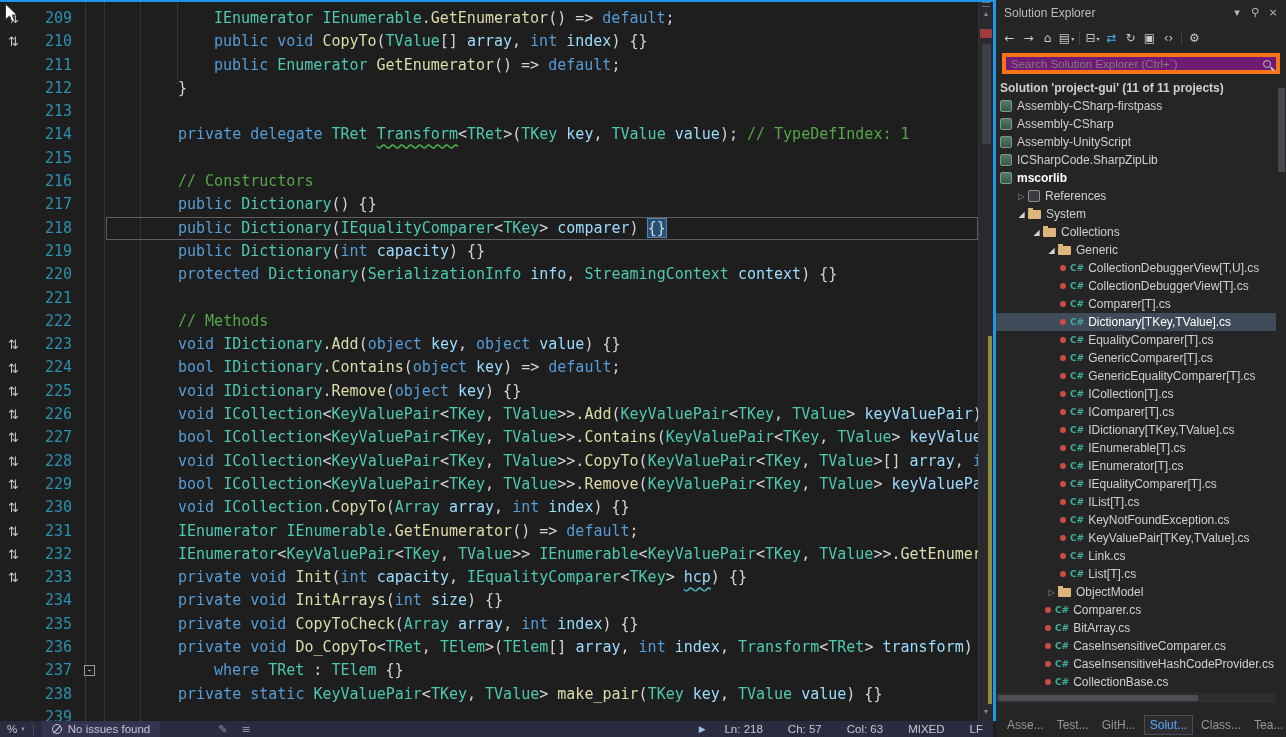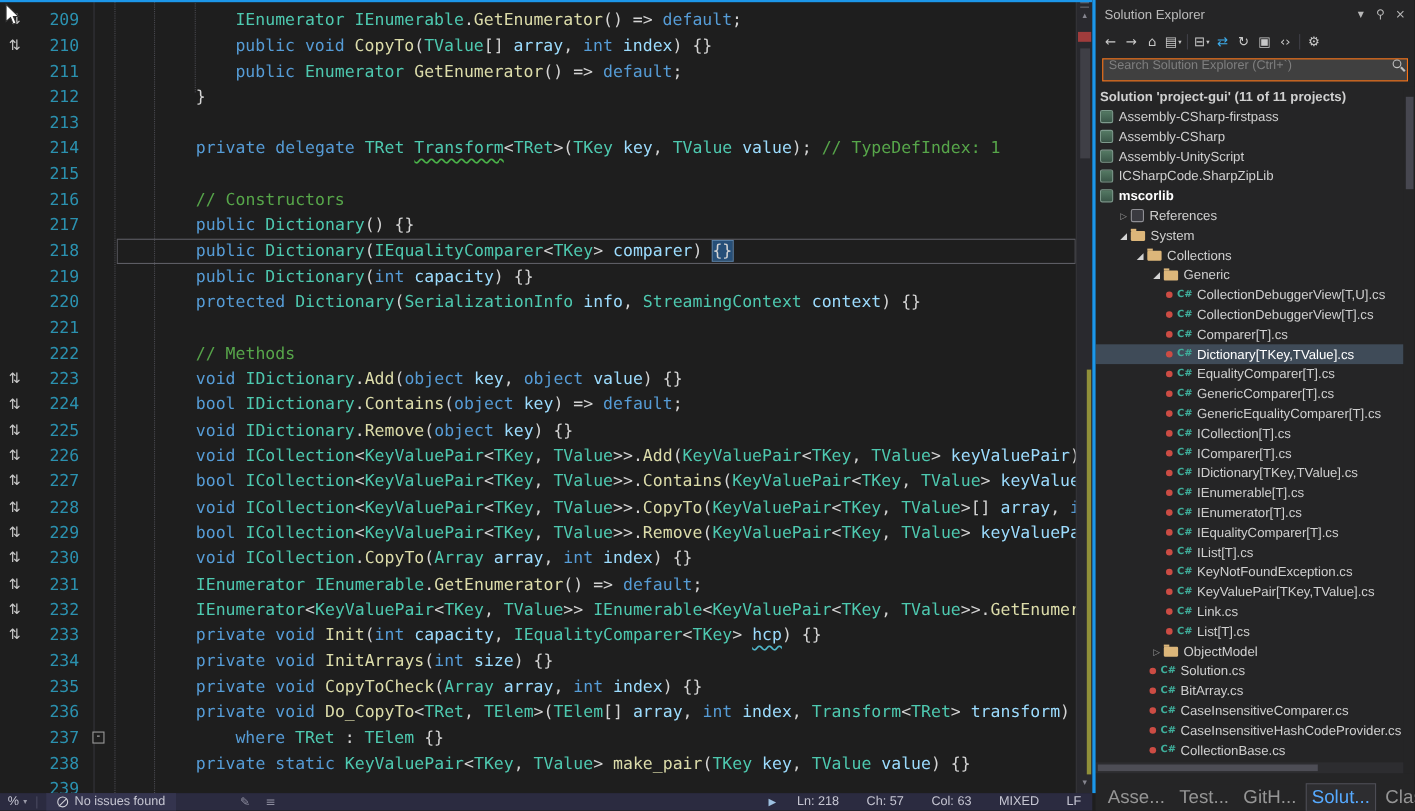--- a/index.html
+++ b/index.html
@@ -57,21 +57,21 @@
   .phead{height:25px;display:flex;align-items:center;padding:0 4px 0 8px}
   .ptitle{flex:1;color:#bbbbbb}
   .phicons{display:flex;align-items:center}
   .picon{width:18px;text-align:center;color:#b8b8b8;font-size:11px;font-family:"DejaVu Sans",sans-serif}
   .ptoolbar{height:26px;display:flex;align-items:center;padding-left:4px}
   .tbtn{min-width:19px;height:20px;display:flex;align-items:center;justify-content:center;color:#c8c8c8;font-size:12px;font-family:"DejaVu Sans",sans-serif}
   .tbtn.accent{color:#3dadec}
   .tsep{width:1px;height:14px;background:#3f3f46;margin:0 3px}
   .caret{font-size:6px;margin-left:1px;color:#c8c8c8}
   .searchrow{padding:2px 6px 4px 6px}
-  .searchbox{height:21px;background:#404040;border:1px solid #f97316;display:flex;align-items:flex-start;padding:0 5px}
+  .searchbox{height:21px;background:#701a75;border:4px solid #f97316;display:flex;align-items:center;padding:0 5px}
   .sinput{flex:1;background:transparent;border:none;outline:none;color:#9a9a9a;font-size:11.5px;font-family:"Liberation Sans",sans-serif}
   .sinput::placeholder{color:#7f7f7f}
   .lens{width:8px;height:8px;border:1.5px solid #c0c0c0;border-radius:50%;position:relative;margin-left:4px}
   .lens::after{content:"";position:absolute;left:6px;top:7px;width:5px;height:1.5px;background:#c0c0c0;transform:rotate(45deg)}
   .tree{position:absolute;left:0;top:79px;right:10px;height:613px;overflow:hidden}
   .trow{height:18px;display:flex;align-items:center;white-space:nowrap}
   .trow.selected{background:#3f4b58}
   .trow.selected .tlabel{color:#ffffff}
   .arrow{width:13px;font-size:8px;color:#d4d4d4;text-align:center;flex:none}
   .arrow.collapsed{color:#9a9a9a}
@@ -81,21 +81,21 @@
   .refico{width:12px;height:12px;margin-right:5px;border:1px solid #8f8f95;background:#3a3a40;border-radius:2px;flex:none}
   .dot{width:6px;height:6px;border-radius:50%;background:#cc4c44;margin-right:4px;flex:none}
   .cs{color:#3fae9b;font-size:9px;font-weight:bold;margin-right:4px;font-family:"DejaVu Sans",sans-serif;flex:none}
   .tlabel{color:#d0d0d0}
   .tlabel.bold{font-weight:bold;color:#ffffff}
   .hscroll{position:absolute;left:0;right:10px;top:693px;height:10px;background:#2d2d30}
   .hthumb{position:absolute;left:2px;top:2px;width:200px;height:6px;background:#4d4d55}
   .vtrack{position:absolute;right:0;top:79px;width:10px;height:624px;background:#252526}
   .vthumb{position:absolute;right:1px;top:9px;width:7px;height:84px;background:#474750}
   .ptabs{position:absolute;left:0;bottom:0;right:0;height:24px;display:flex;align-items:center;padding-left:6px;gap:3px;background:#252526}
-  .ptab{padding:2px 5px;font-size:17px;color:#969696}
+  .ptab{padding:2px 5px;font-size:12px;color:#969696}
   .ptab.active{color:#56aaff;border:1px solid #4d4d55;background:#2d2d30}
 
   .cursor{position:absolute;left:4px;top:3px;z-index:99}
 </style>
 </head>
 <body>
 
 <div class="app">
 
   <div class="editor">
@@ -449,21 +449,21 @@
           <span class="tlabel">List[T].cs</span>
         </div>
         <div class="trow" style="padding-left: 49px;">
           <span class="arrow collapsed">▷</span>
           <span class="folder"></span>
           <span class="tlabel">ObjectModel</span>
         </div>
         <div class="trow" style="padding-left: 49px;">
           <span class="dot"></span>
           <span class="cs">C#</span>
-          <span class="tlabel">Solution.cs</span>
+          <span class="tlabel">Comparer.cs</span>
         </div>
         <div class="trow" style="padding-left: 49px;">
           <span class="dot"></span>
           <span class="cs">C#</span>
           <span class="tlabel">BitArray.cs</span>
         </div>
         <div class="trow" style="padding-left: 49px;">
           <span class="dot"></span>
           <span class="cs">C#</span>
           <span class="tlabel">CaseInsensitiveComparer.cs</span>

